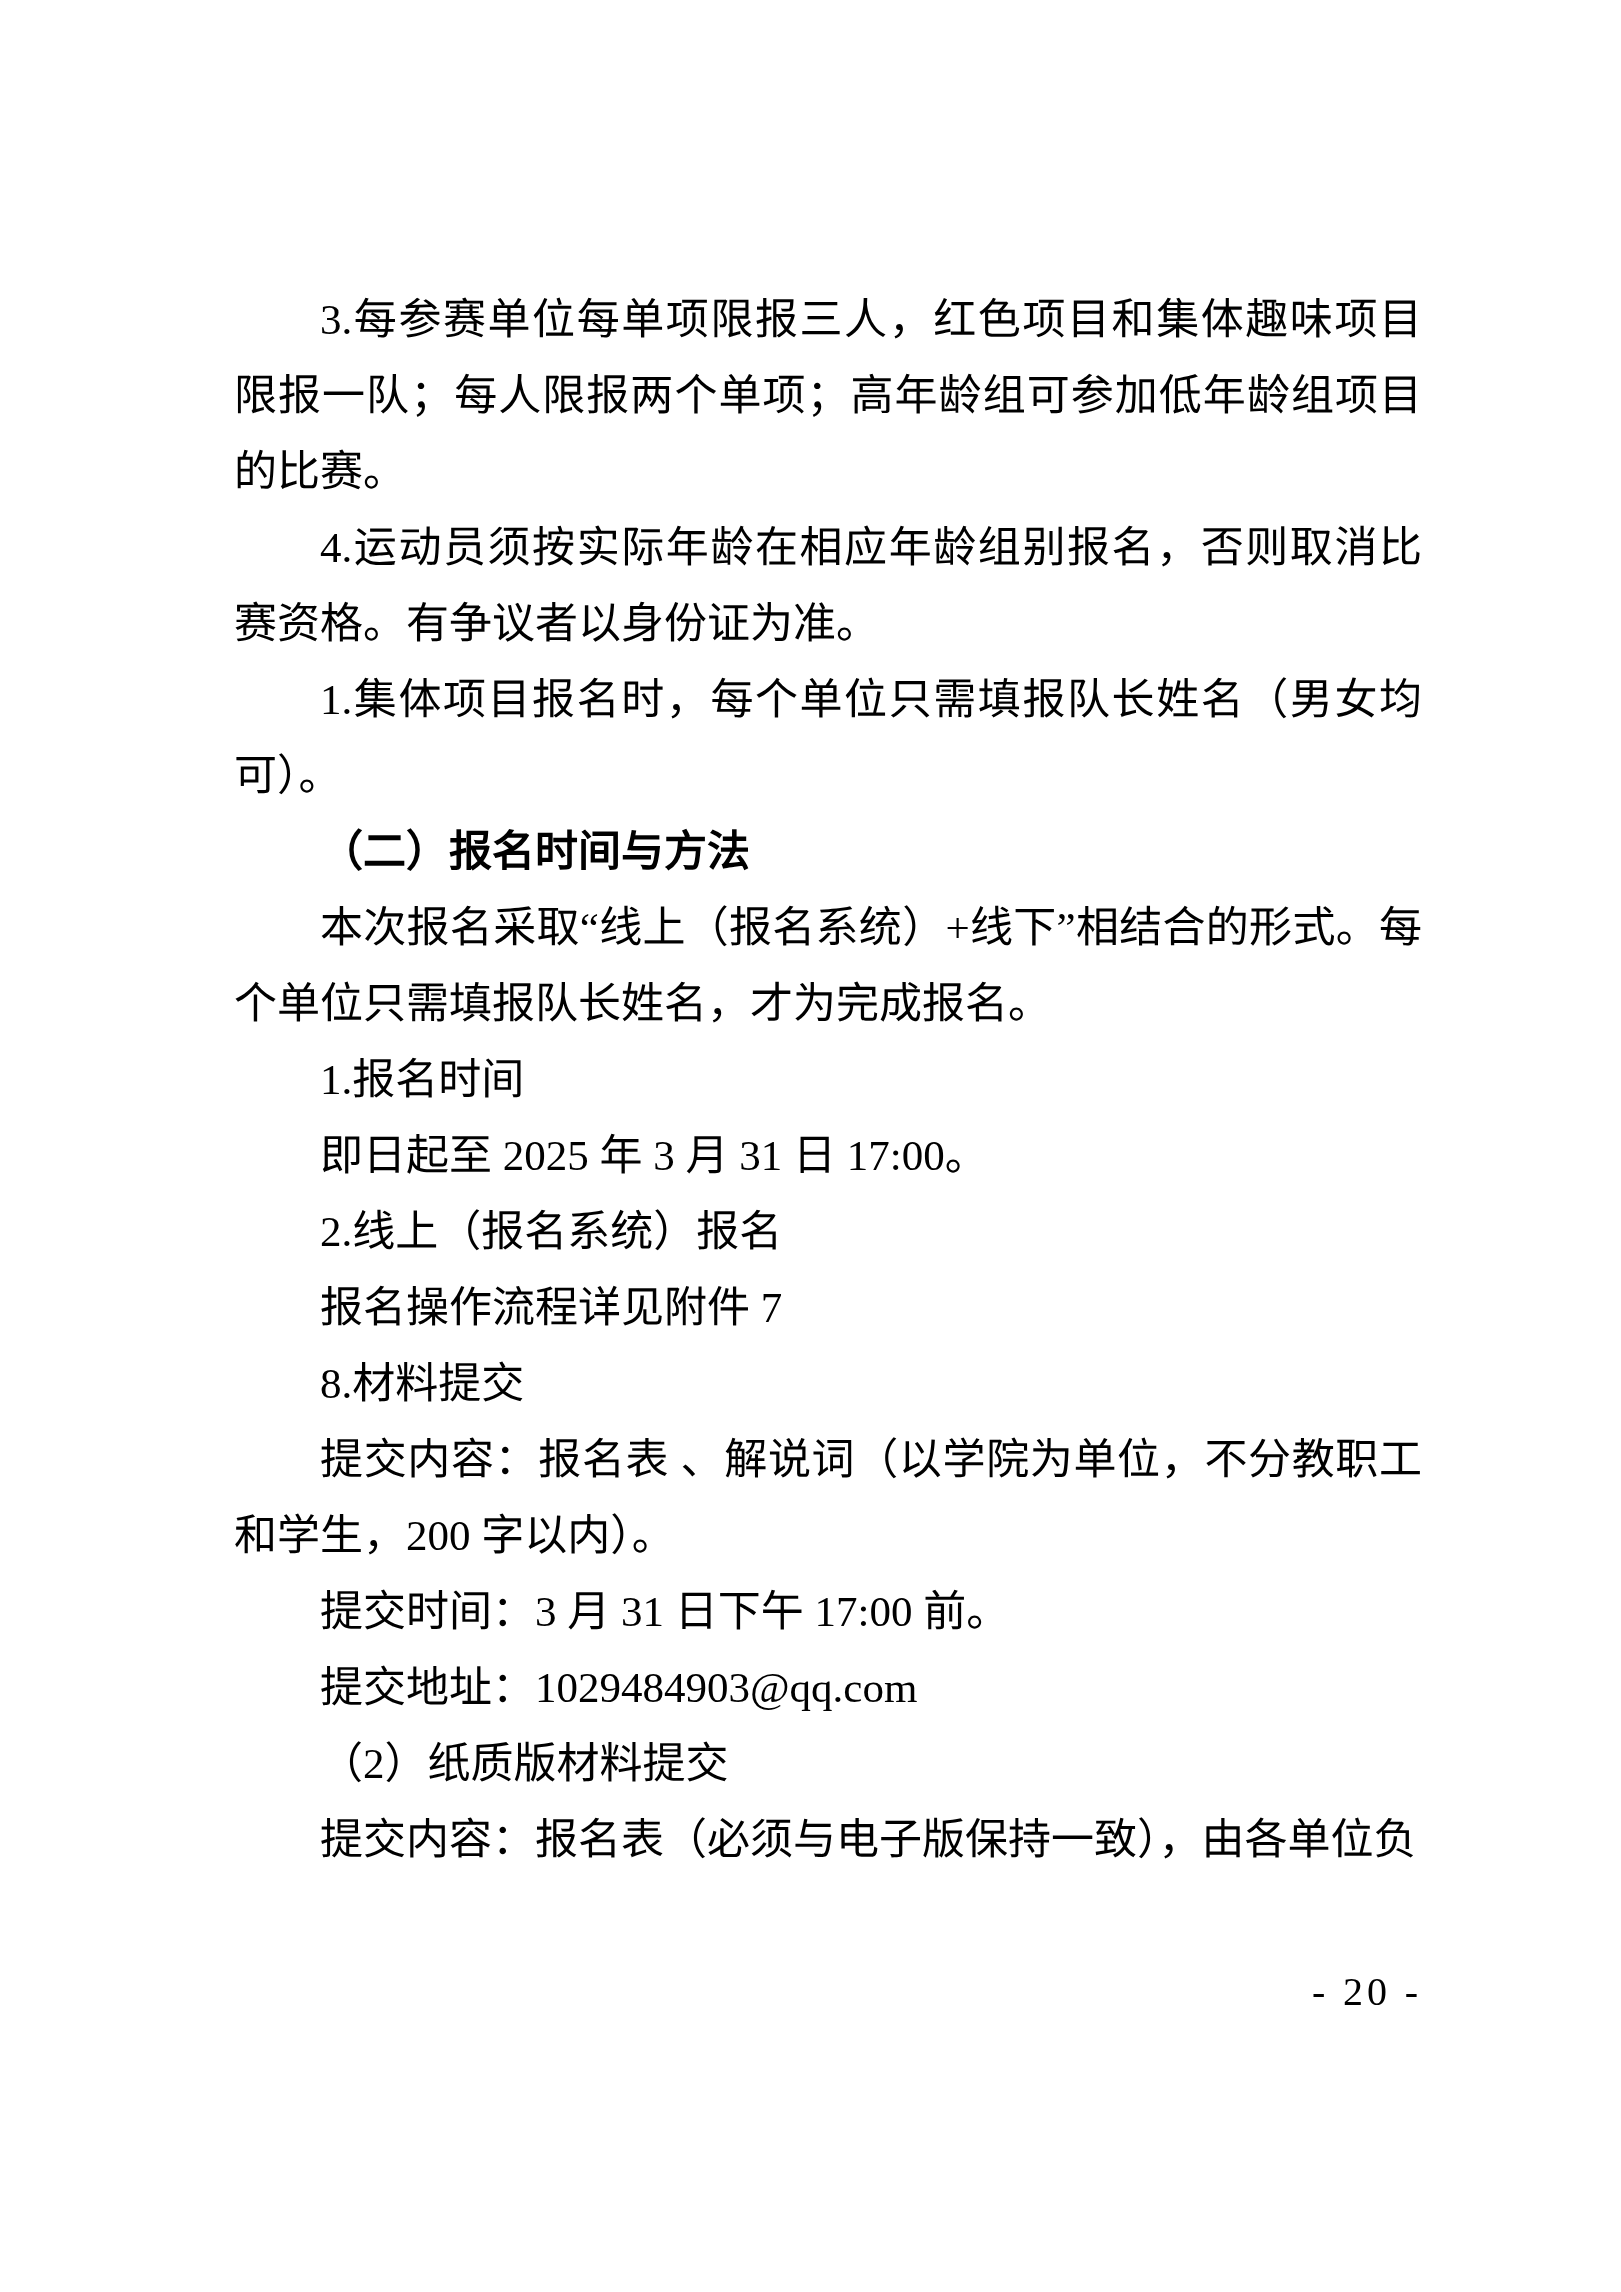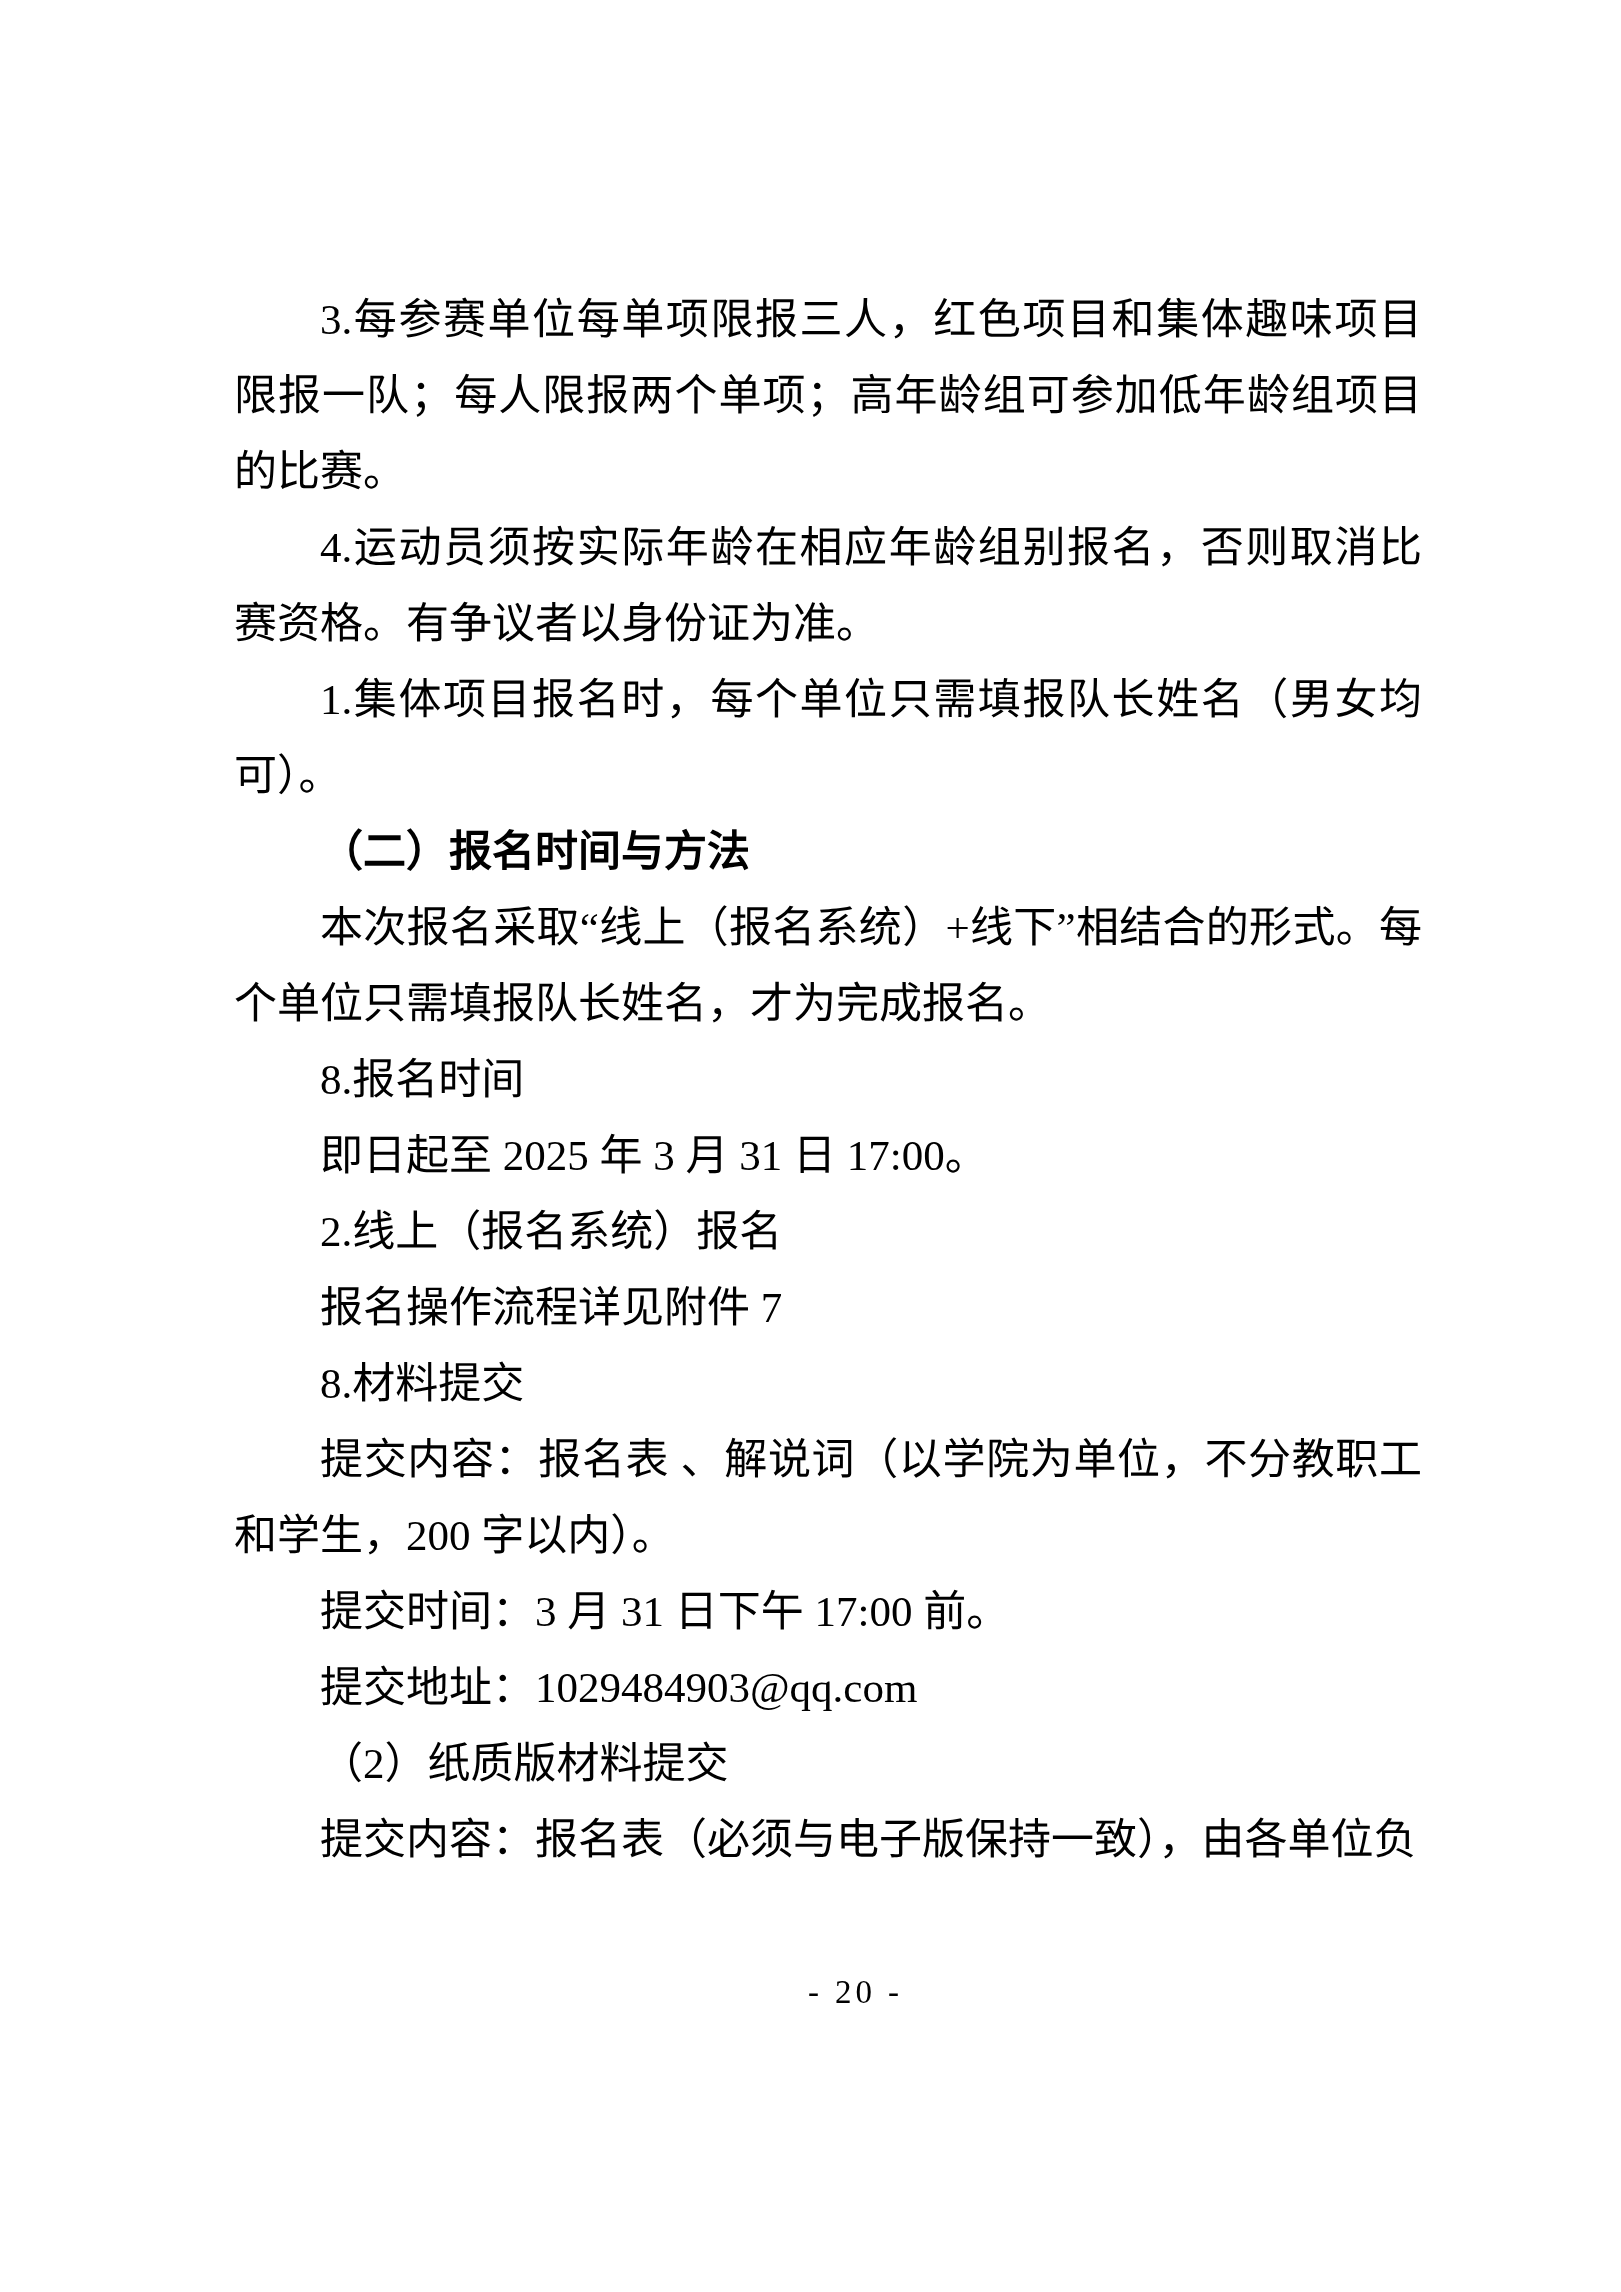--- a/index.html
+++ b/index.html
@@ -30,37 +30,37 @@
     margin: 0;
     text-indent: 2em;
     word-break: normal;
   }
   .para.heading {
     font-weight: bold;
   }
   .page-number {
     margin-top: 76px;
     padding-left: 55px;
-    font-size: 33px;
+    font-size: 40px;
     line-height: 76px;
-    text-align: center;
+    text-align: right;
     letter-spacing: 3.9px;
   }
 </style>
 </head>
 <body>
 
 <div class="page">
   <div class="content">
     <p class="para">3.每参赛单位每单项限报三人，红色项目和集体趣味项目限报一队；每人限报两个单项；高年龄组可参加低年龄组项目的比赛。</p>
     <p class="para">4.运动员须按实际年龄在相应年龄组别报名，否则取消比赛资格。有争议者以身份证为准。</p>
     <p class="para">1.集体项目报名时，每个单位只需填报队长姓名（男女均可）。</p>
     <p class="para heading">（二）报名时间与方法</p>
     <p class="para">本次报名采取“线上（报名系统）+线下”相结合的形式。每个单位只需填报队长姓名，才为完成报名。</p>
-    <p class="para">8.报名时间</p>
+    <p class="para">1.报名时间</p>
     <p class="para">即日起至 2025 年 3 月 31 日 17:00。</p>
     <p class="para">2.线上（报名系统）报名</p>
     <p class="para">报名操作流程详见附件 7</p>
     <p class="para">8.材料提交</p>
     <p class="para">提交内容：报名表 、解说词（以学院为单位，不分教职工和学生，200 字以内）。</p>
     <p class="para">提交时间：3 月 31 日下午 17:00 前。</p>
     <p class="para">提交地址：1029484903@qq.com</p>
     <p class="para">（2）纸质版材料提交</p>
     <p class="para">提交内容：报名表（必须与电子版保持一致），由各单位负</p>
     <div class="page-number">- 20 -</div>

